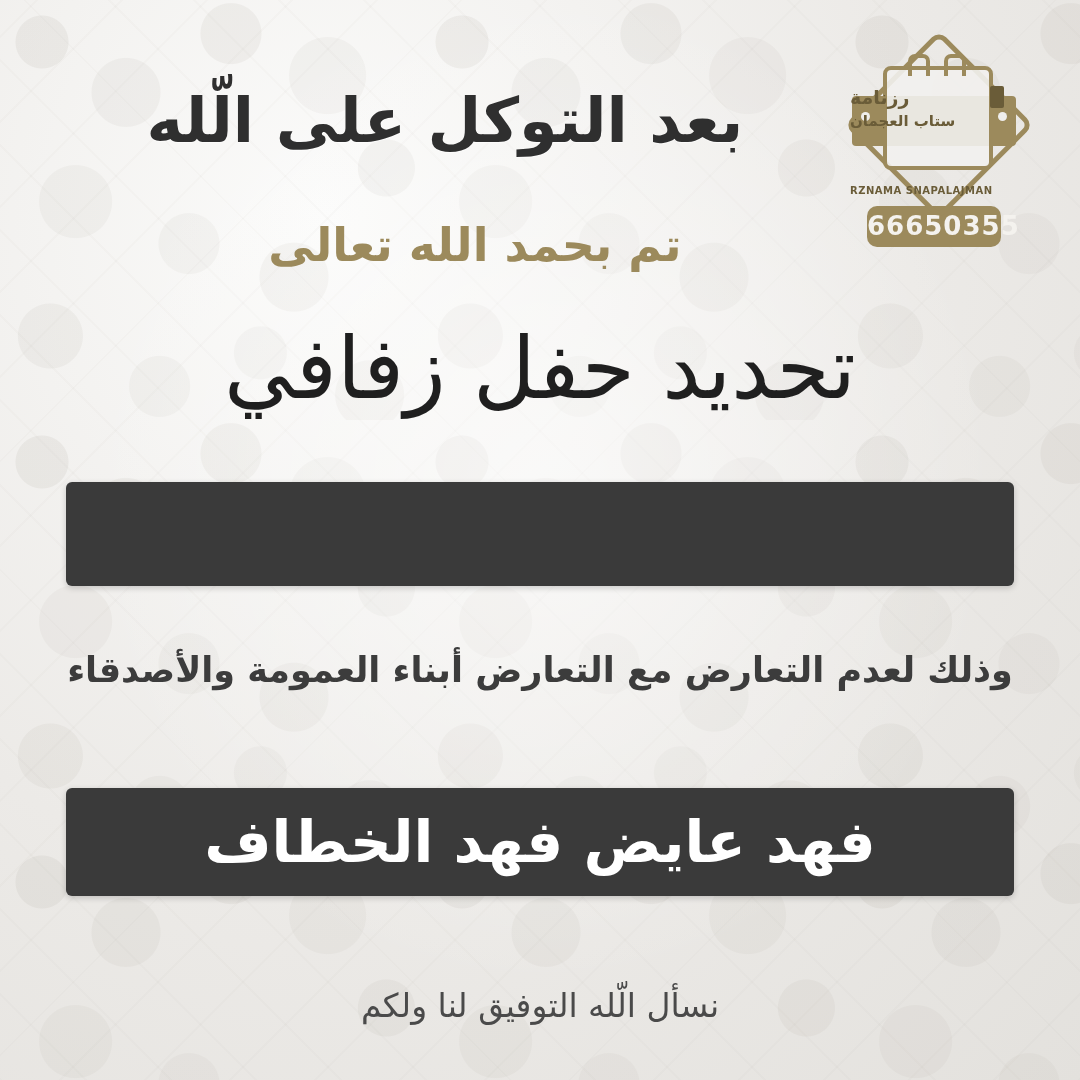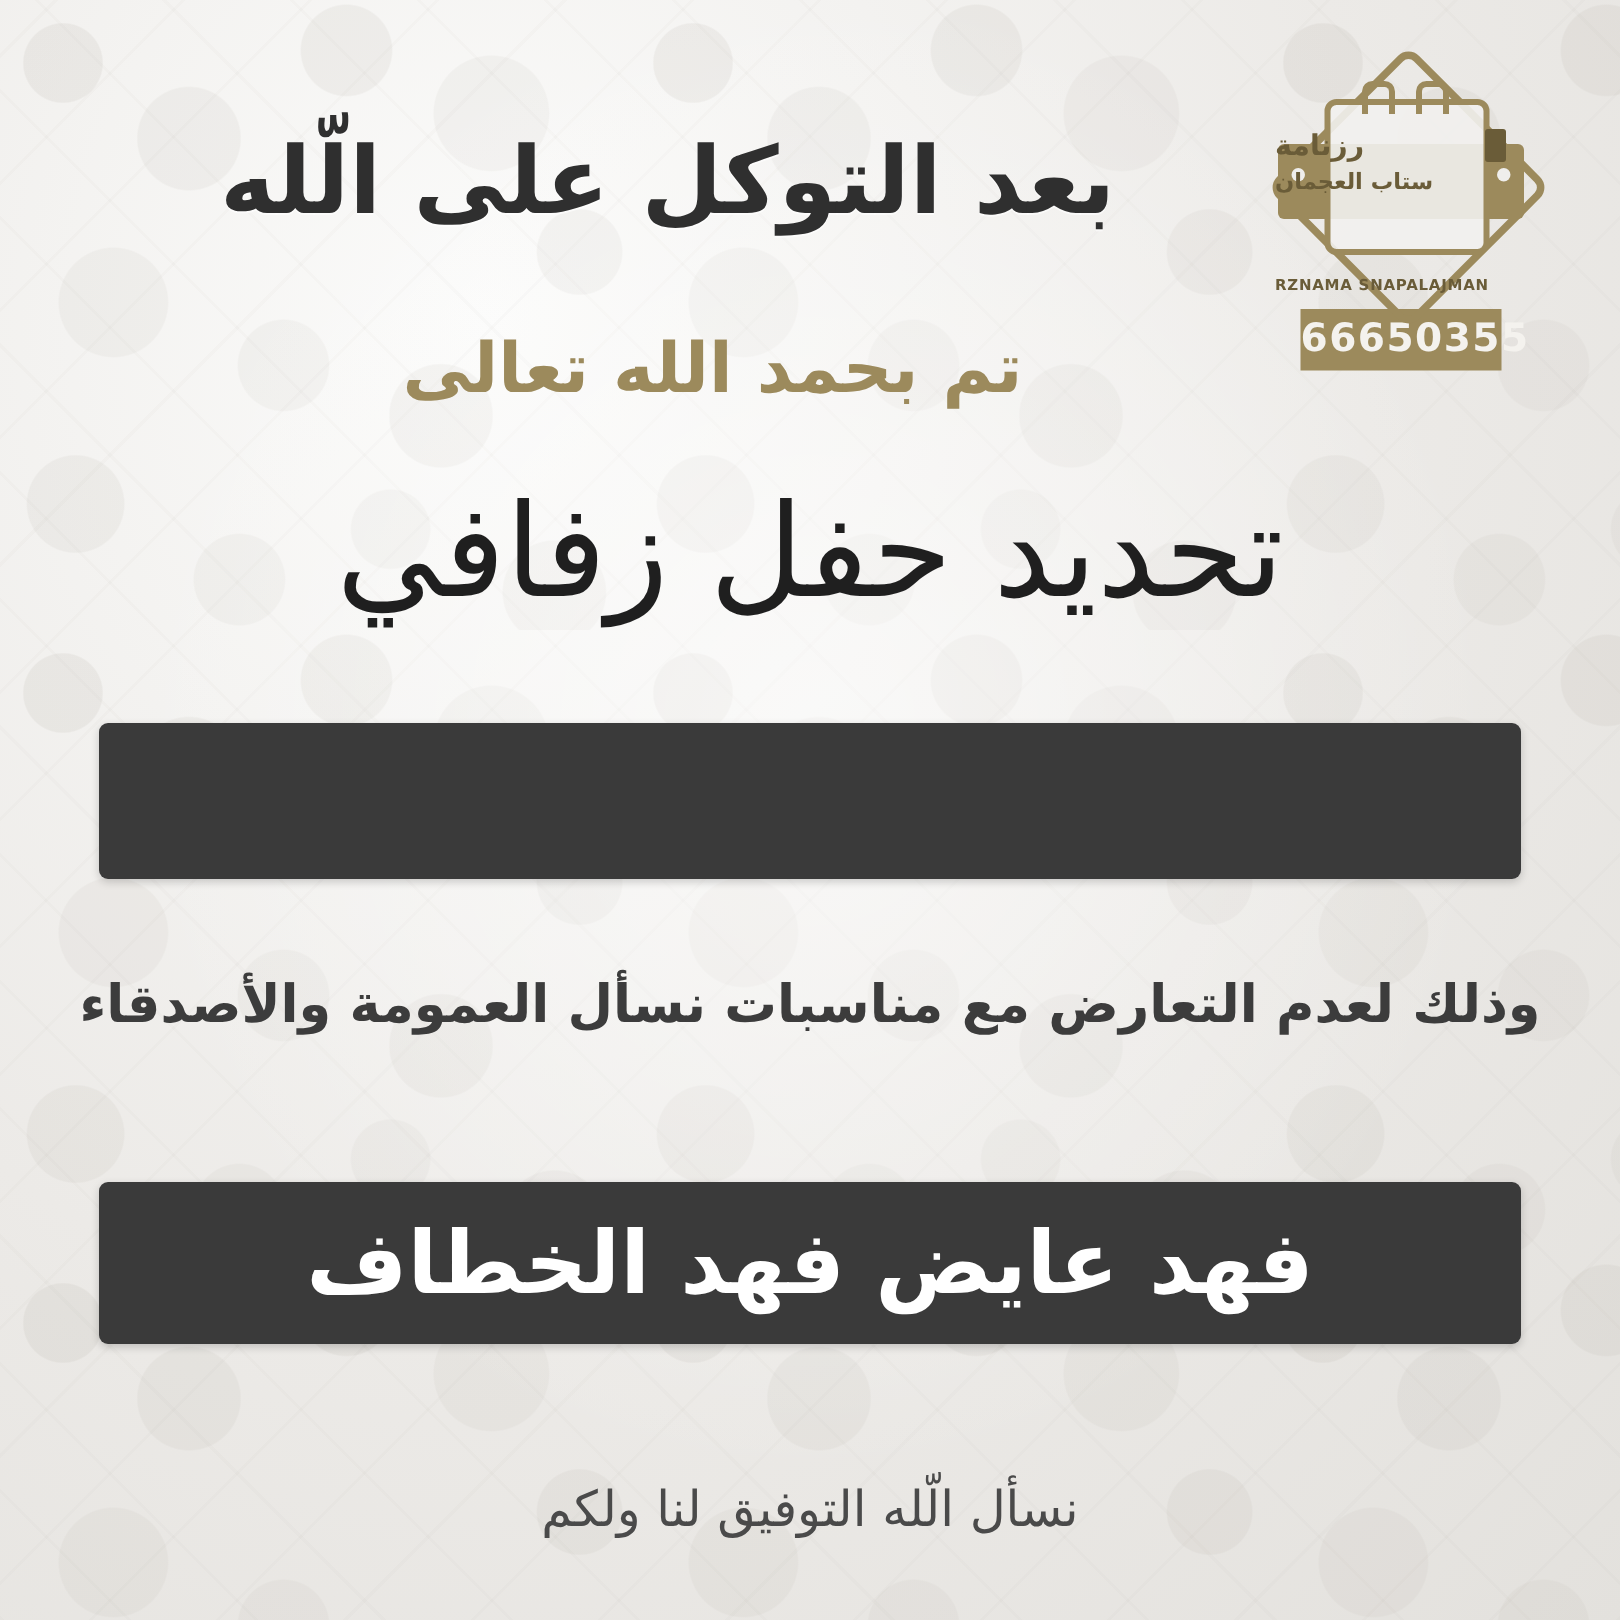--- a/index.html
+++ b/index.html
@@ -186,21 +186,21 @@
   }
   .logo-phone {
     margin: 6px auto 0;
     width: 134px;
     background: #9c8a5c;
     color: #f4f2ee;
     font-size: 26px;
     font-weight: bold;
     letter-spacing: 1px;
     padding: 5px 0 6px;
-    border-radius: 0;
+    border-radius: 10px;
     direction: ltr;
     font-family: "DejaVu Sans", "Liberation Sans", sans-serif;
   }
 
   
   .content {
     position: relative;
     z-index: 4;
     padding: 0;
     text-align: center;
@@ -312,21 +312,21 @@
   </div>
 
   <div class="content">
     <div class="line-1">بعد التوكل على الّله</div>
     <div class="line-2">تم بحمد الله تعالى</div>
     <div class="line-3">تحديد حفل زفافي</div>
 
     <div class="band band-date">
     </div>
 
-    <div class="line-4">وذلك لعدم التعارض مع مناسبات نسأل العمومة والأصدقاء</div>
+    <div class="line-4">وذلك لعدم التعارض مع التعارض أبناء العمومة والأصدقاء</div>
 
     <div class="band band-name">
       <span>فهد عايض فهد الخطاف</span>
     </div>
 
     <div class="line-5">نسأل الّله التوفيق لنا ولكم</div>
   </div>
 </div>
 
 </body></html>

